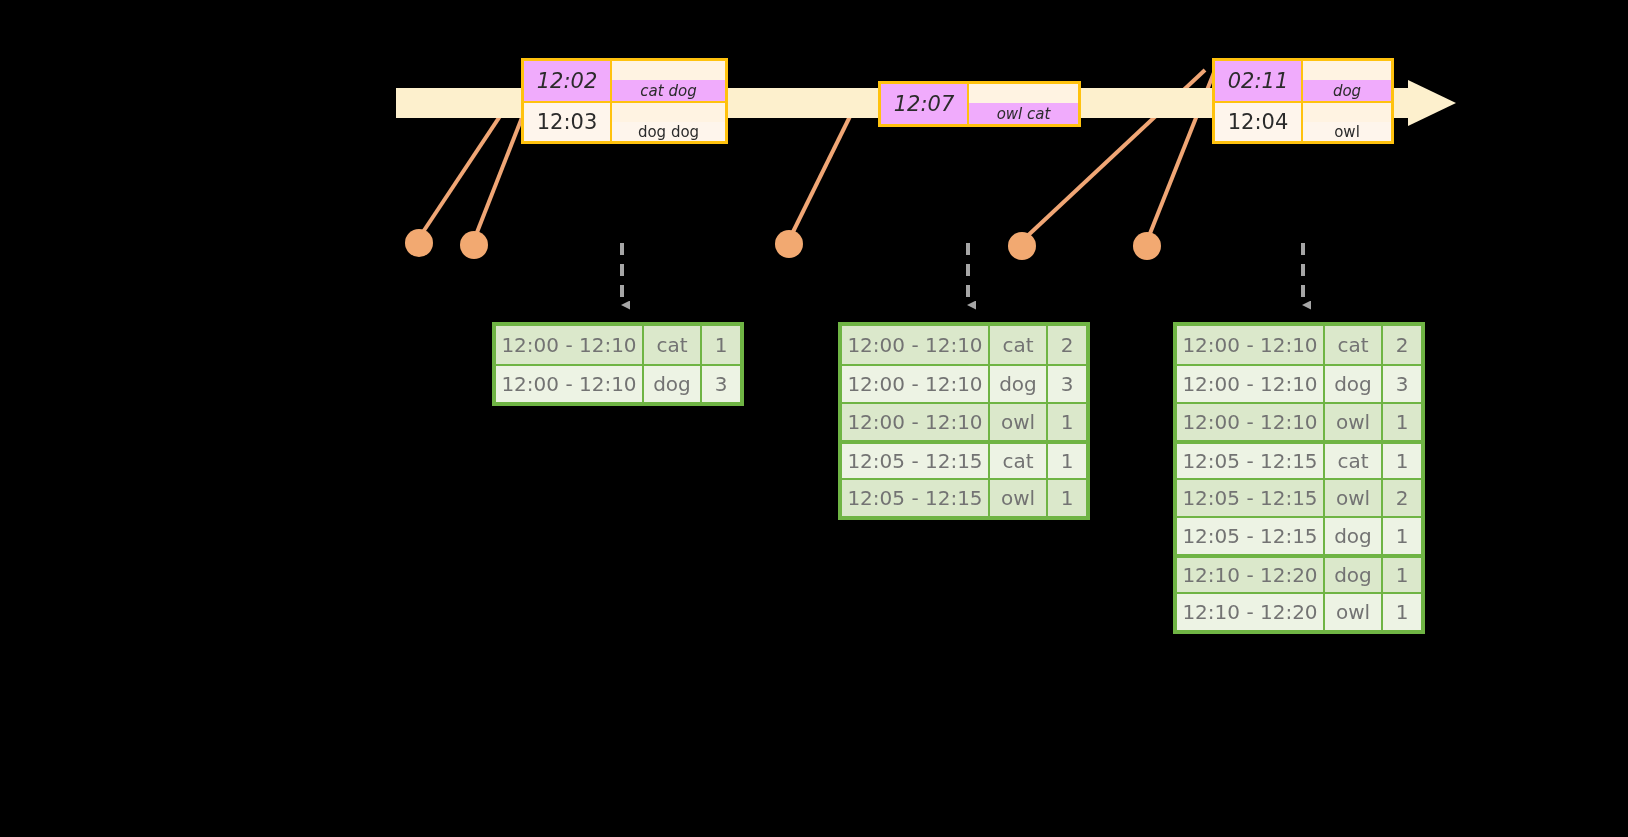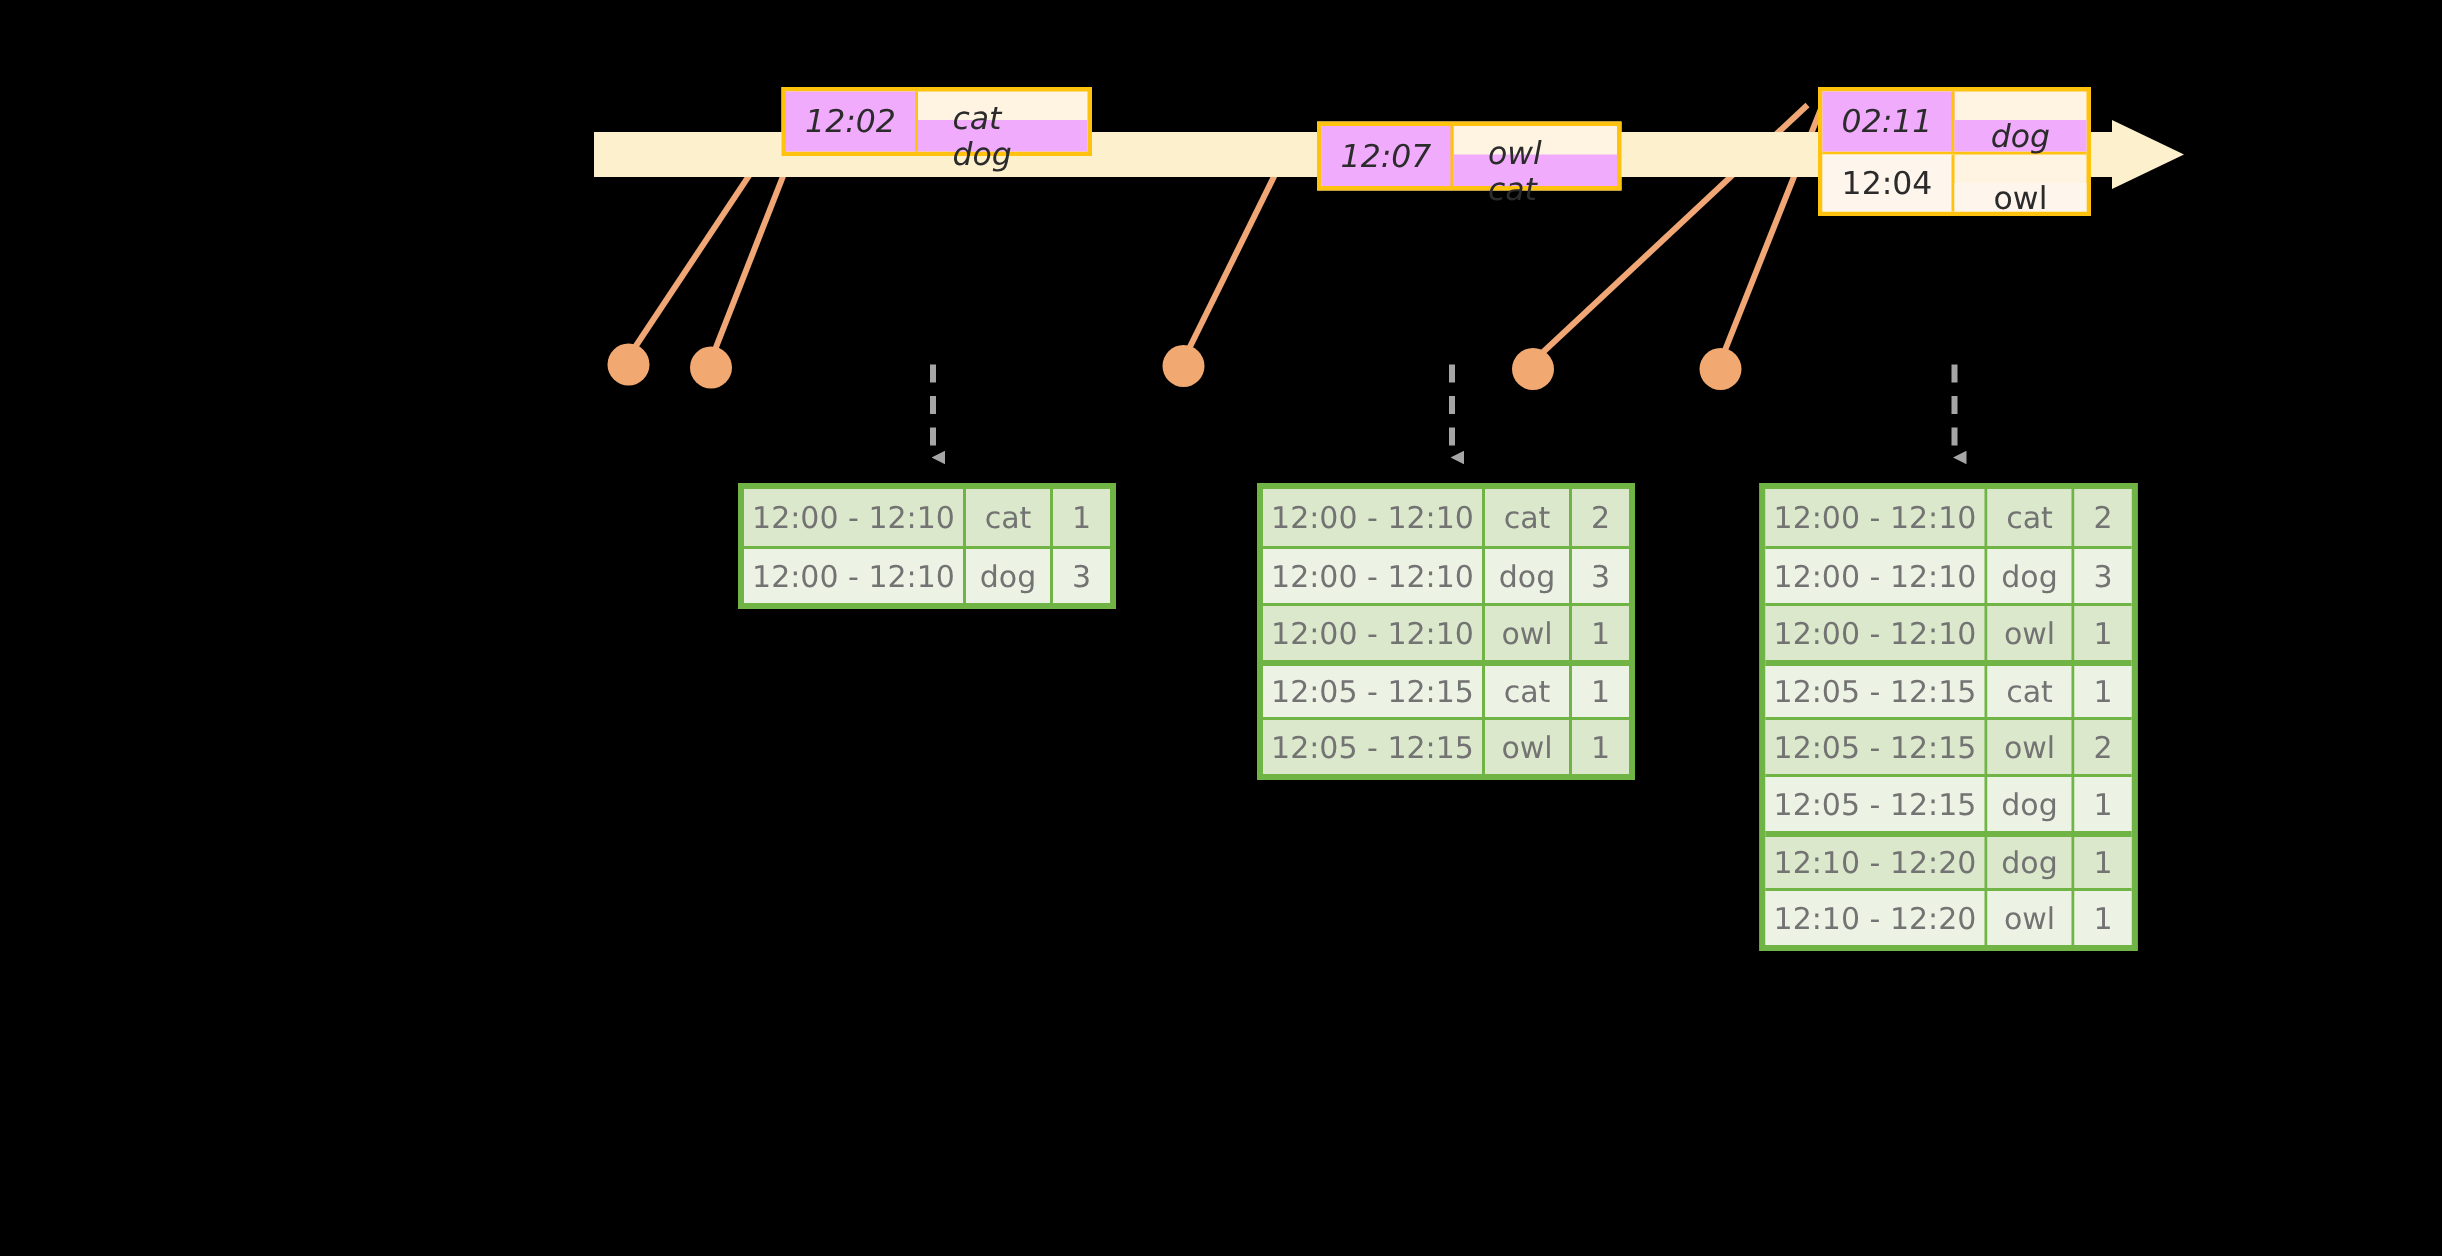--- a/index.html
+++ b/index.html
@@ -71,21 +71,21 @@
     color: #2B2B2B;
     border-right: 2px solid #FFC20E;
     box-sizing: border-box;
     background: #FEF5EC;
   }
   .ev-val {
     flex: 1;
     display: flex;
     align-items: center;
     justify-content: center;
-    font-size: 21px;
+    font-size: 15px;
     color: #2B2B2B;
     box-sizing: border-box;
     background: #FEF5EC;
     padding: 0 23px;
     margin-top: 19px;
   }
 
   
   .result-table {
     position: absolute;
@@ -156,20 +156,24 @@
   </svg>
 
   <div class="timeline-bar"></div>
   <div class="timeline-arrowhead"></div>
 
   <div class="event-box" style="left:521px; top:58px; width:207px;">
     <div class="event-row shade">
       <div class="ev-time">12:02</div>
       <div class="ev-val">cat dog</div>
     </div>
+    <div class="event-row">
+      <div class="ev-time">12:03</div>
+      <div class="ev-val">dog dog</div>
+    </div>
   </div>
 
   <div class="event-box" style="left:878px; top:81px; width:203px;">
     <div class="event-row shade">
       <div class="ev-time">12:07</div>
       <div class="ev-val">owl cat</div>
     </div>
   </div>
 
   <div class="event-box" style="left:1212px; top:58px; width:182px;">

